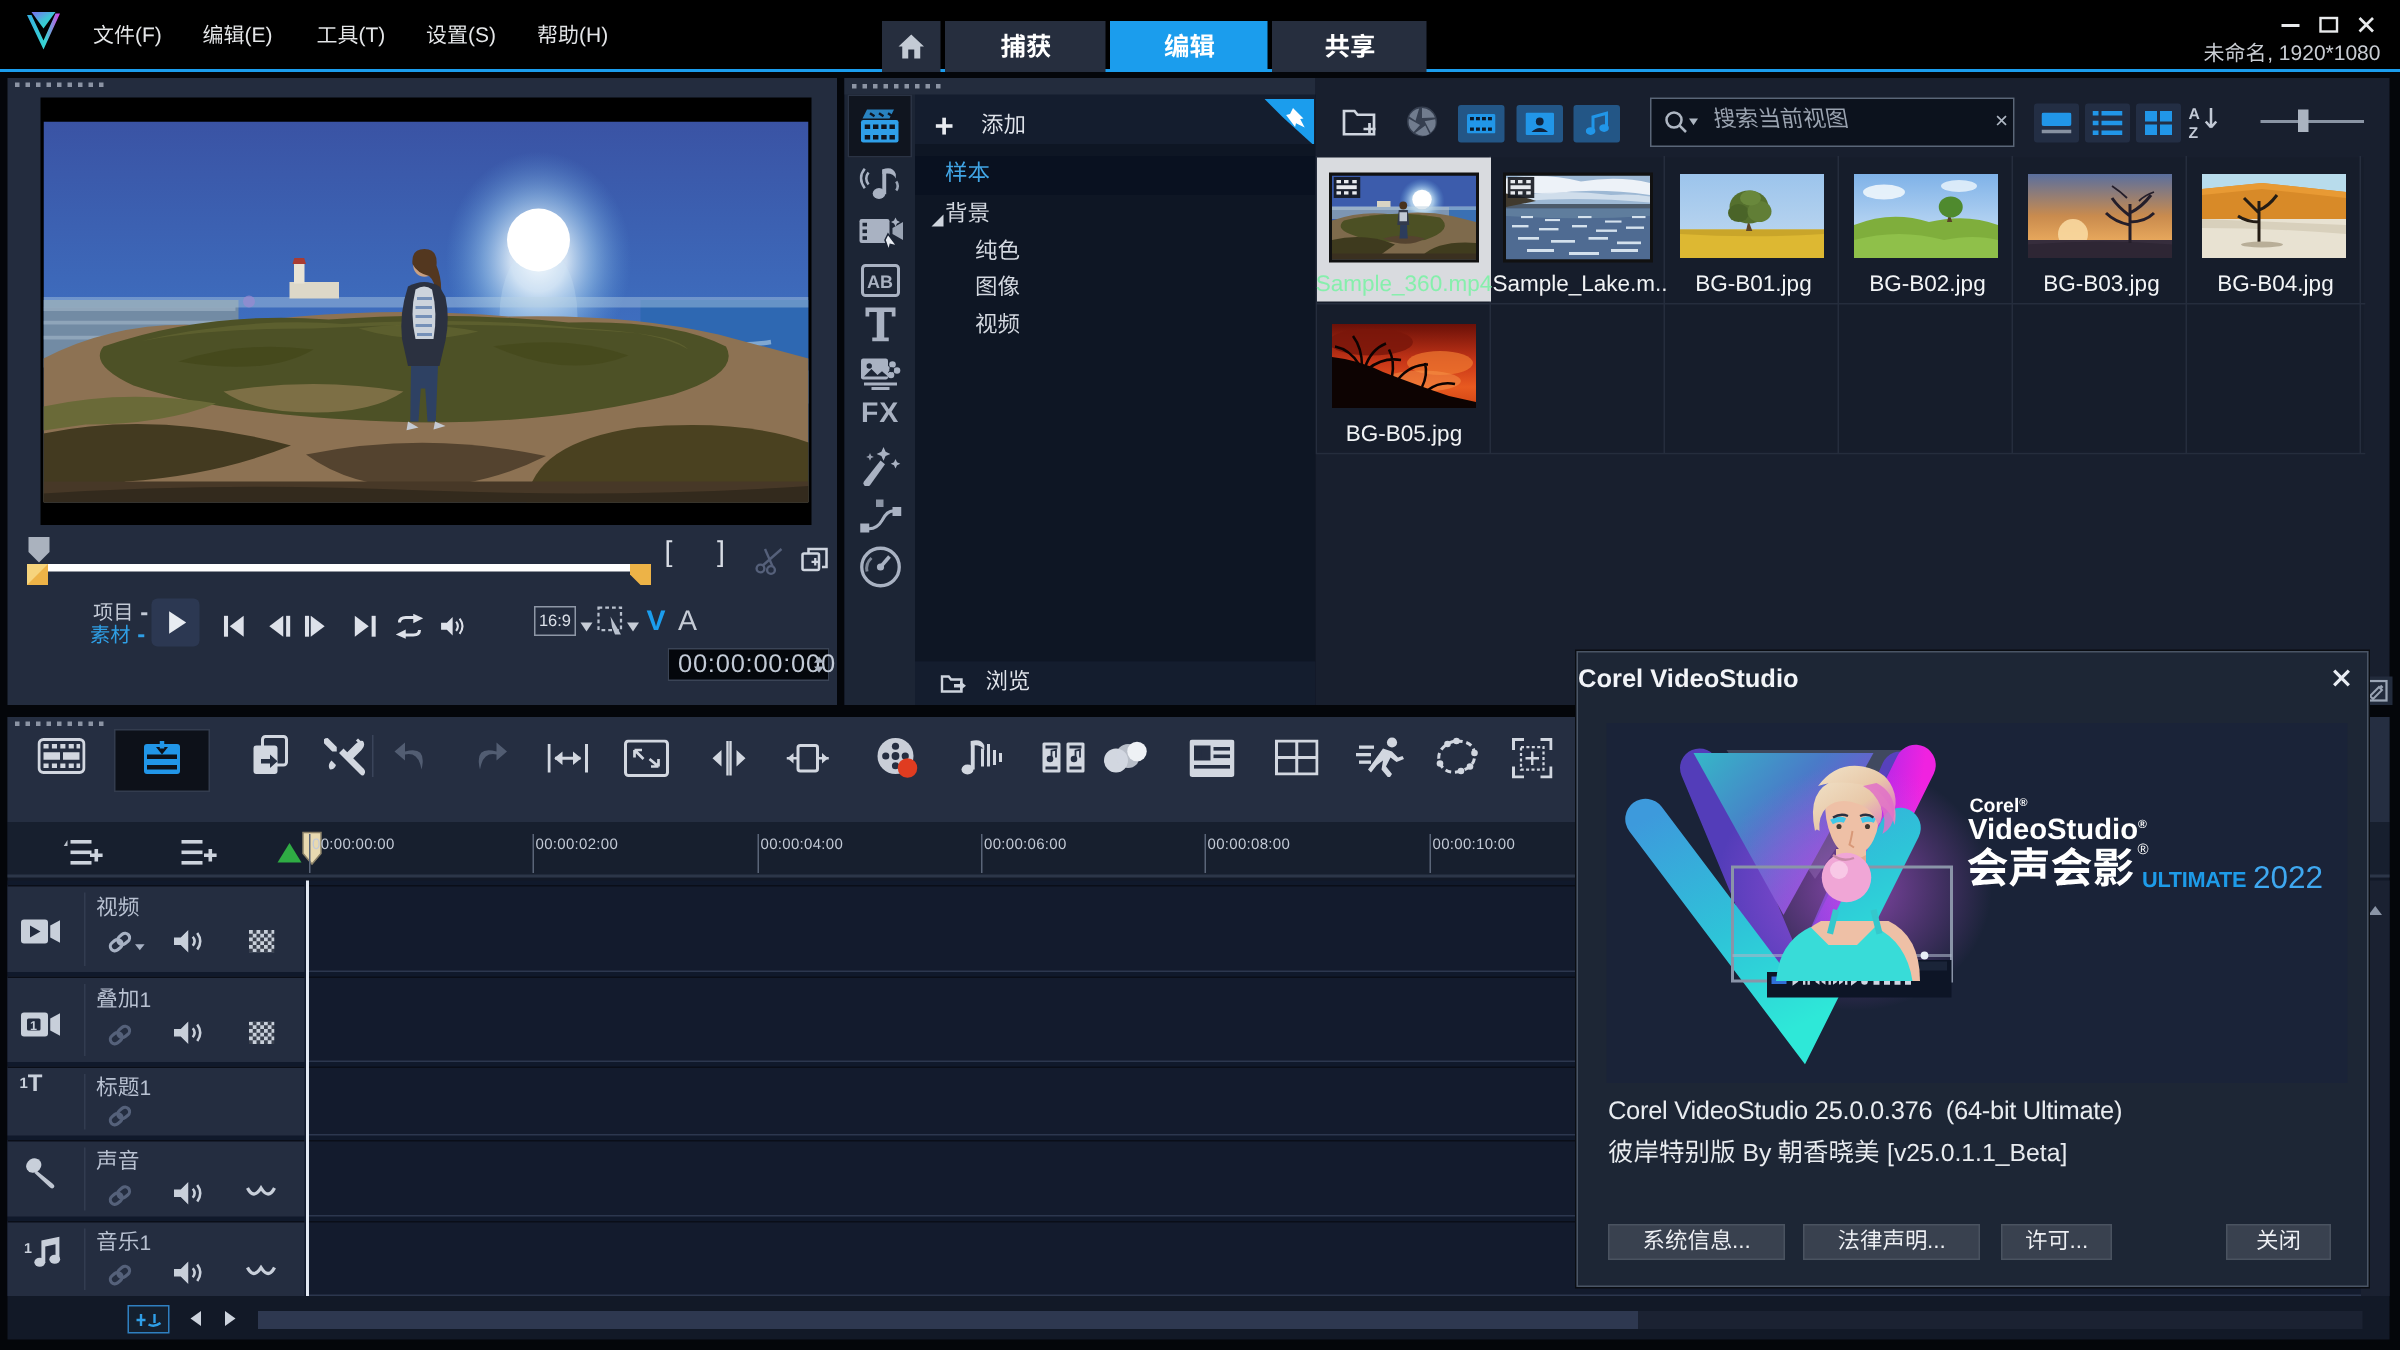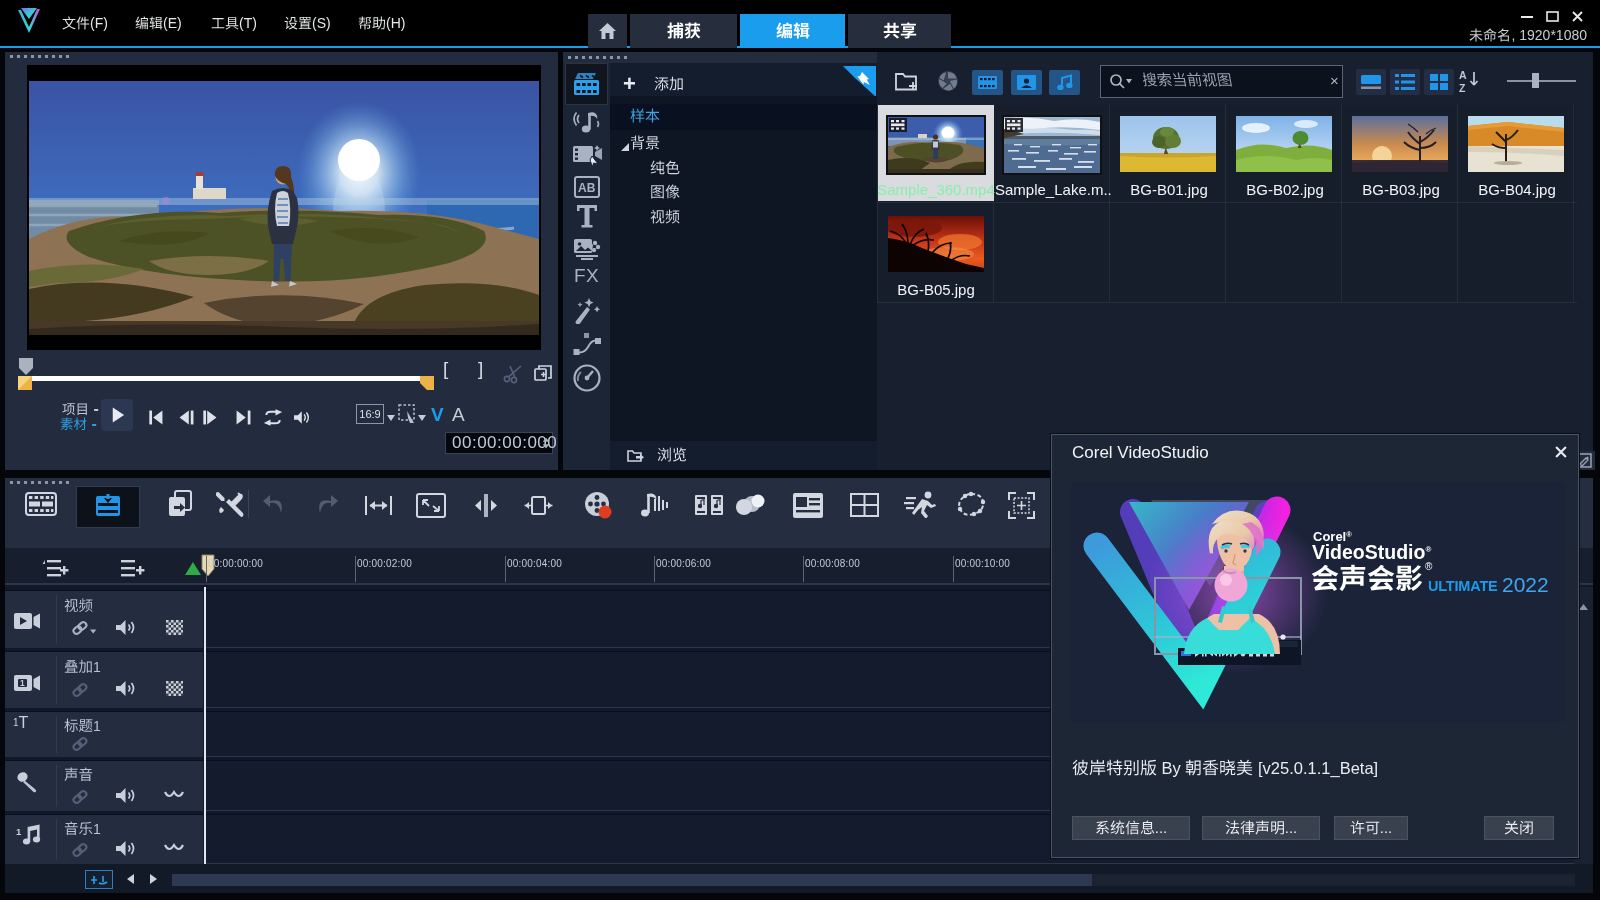--- a/index.html
+++ b/index.html
@@ -441,21 +441,21 @@
             <path d="M3 15 l5 -5 l4 4 l3 -2.5 l4 3.5 Z"></path>
           </g>
           <g fill="#a9b2c2">
             <circle cx="22" cy="7" r="2.2"></circle>
             <circle cx="25" cy="11" r="2.2"></circle>
             <circle cx="21" cy="14" r="2.2"></circle>
             <circle cx="18" cy="10" r="2.2"></circle>
             <circle cx="21.5" cy="10.5" r="1.6" fill="#1c2535"></circle>
           </g>
         </svg>
-    <span class="abs" style="left:11px;top:213px;color:#a9b2c2;font-size:19px;font-weight:normal;letter-spacing:0.5px">FX</span>
+    <span class="abs" style="left:11px;top:213px;color:#a9b2c2;font-size:19px;font-weight:bold;letter-spacing:0.5px">FX</span>
     <svg class="abs" style="left:10px;top:244px" width="28" height="28" viewBox="0 0 28 28">
           <g fill="#a9b2c2">
             <path d="M16 2 l1.4 3.2 L20.6 6.6 L17.4 8 L16 11.2 L14.6 8 L11.4 6.6 L14.6 5.2 Z"></path>
             <path d="M24 10 l1 2.2 l2.2 1 l-2.2 1 l-1 2.2 l-1 -2.2 l-2.2 -1 l2.2 -1 Z"></path>
             <path d="M3 25 L14 11 l3 2.5 L7 27.5 q-2 1.5 -3.5 0.5 q-1.5 -1.5 -0.5 -3 Z"></path>
             <path d="M7 6 l0.8 1.8 l1.8 0.8 l-1.8 0.8 L7 11.2 l-0.8 -1.8 L4.4 8.6 l1.8 -0.8 Z" opacity="0.85"></path>
           </g>
         </svg>
     <svg class="abs" style="left:10px;top:279px" width="28" height="26" viewBox="0 0 28 26">
           <path d="M3 21 q8 2 12 -5 q4 -8 10 -6" fill="none" stroke="#a9b2c2" stroke-width="2"></path>
@@ -1089,21 +1089,21 @@
           <rect x="8" y="6" width="8.4" height="6" rx="3"></rect>
         </g>
       </svg>
   <svg class="abs" style="left:110px;top:202px" width="21" height="17" viewBox="0 0 21 17">
         <path d="M1 6 h4.5 l5 -5 v15 l-5 -5 H1 Z" fill="#c8cfda"></path>
         <path d="M13.5 5.5 q2.5 3 0 6 M16.5 3 q4 5.5 0 11" stroke="#c8cfda" stroke-width="1.7" fill="none"></path>
       </svg>
   <svg class="abs" style="left:161px;top:203px" width="17" height="15" viewBox="0 0 17 15">
         <rect width="17" height="15" fill="url(#chkp)"></rect>
       </svg>
-  <span class="abs" style="left:8px;top:236px;color:#c8cfda;font-size:16px;font-weight:normal"><span style="font-size:10px;vertical-align:2px">1</span>T</span>
+  <span class="abs" style="left:8px;top:236px;color:#c8cfda;font-size:16px;font-weight:bold"><span style="font-size:10px;vertical-align:2px">1</span>T</span>
   <span class="abs" style="left:59px;top:239px"><svg class="ck" width="29" height="16" style="vertical-align:-3.2px;" viewBox="0 0 29 16">
           <g fill="#b9c2d2" transform="translate(0,12.8) scale(0.014500,-0.014500)">
             <use href="#r标" x="0"></use>
             <use href="#r题" x="1000"></use>
           </g>
         </svg><span class="tnum">1</span></span>
   <svg class="abs" style="left:66px;top:257px" width="20" height="18" viewBox="0 0 20 18">
         <g fill="none" stroke="#55617a" stroke-width="2.1" transform="rotate(-40 9 9)">
           <rect x="1.5" y="6" width="8.4" height="6" rx="3"></rect>
           <rect x="8" y="6" width="8.4" height="6" rx="3"></rect>
@@ -1187,21 +1187,21 @@
       </svg>
 </div>
 
 <div class="abs" style="left:1573px;top:451px;width:22px;height:19px;background:#222b3c">
   <svg class="abs" style="left:3px;top:2px" width="16" height="15" viewBox="0 0 16 15">
         <rect x="1" y="1" width="14" height="13" fill="none" stroke="#9aa4b4" stroke-width="1.5"></rect>
         <path d="M4 11 l6 -6 l2 2 l-6 6 Z M11 4 l1.5 1.5" stroke="#9aa4b4" stroke-width="1.3" fill="none"></path>
       </svg>
 </div>
 <div class="abs" id="dialog" style="left:1051px;top:434px;width:528px;height:424px;background:#1d2635;border:1px solid #4a5565;box-shadow:0 0 0 1px #0a0d12">
-  <span class="abs" style="left:20px;top:8px;color:#f2f4f8;font-size:17px;font-weight:normal">Corel VideoStudio</span>
+  <span class="abs" style="left:0;top:8px;color:#f2f4f8;font-size:17px;font-weight:bold">Corel VideoStudio</span>
   <svg class="abs" style="left:501px;top:9px" width="16" height="16" viewBox="0 0 18 18">
         <path d="M3.5 3.5 L14.5 14.5 M14.5 3.5 L3.5 14.5" stroke="#e8ecf2" stroke-width="2.4"></path>
       </svg>
 
   <div class="abs" style="left:19px;top:47px;width:494px;height:240px;background:#1a2338;overflow:hidden">
     <svg class="abs" style="left:0;top:0" width="494" height="240" viewBox="0 0 494 240">
       <defs>
         <linearGradient id="vcy" x1="0" y1="0" x2="0.6" y2="1">
               <stop offset="0" stop-color="#3d9adc"></stop>
               <stop offset="0.55" stop-color="#2ec4d8"></stop>
@@ -1293,20 +1293,21 @@
     <span class="abs" style="left:240px;top:82px"><svg class="ck" width="112" height="30" style="vertical-align:-5.4px;" viewBox="0 0 112 30">
             <g fill="#ffffff" transform="translate(0,24.6) scale(0.028000,-0.028000)">
               <use href="#b会" x="0"></use>
               <use href="#b声" x="1000"></use>
               <use href="#b会" x="2000"></use>
               <use href="#b影" x="3000"></use>
             </g>
           </svg></span>
         <span class="abs" style="left:354px;top:79px;color:#fff;font-size:10px">®</span>
   </div>
+  <span class="abs" style="left:20px;top:296px;color:#e9ecf0;font-size:17px;letter-spacing:-0.2px">Corel VideoStudio 25.0.0.376&nbsp; (64-bit Ultimate)</span>
   <span class="abs" style="left:20px;top:324px;font-size:16.5px;color:#e9ecf0"><svg class="ck" width="85" height="18" style="vertical-align:-3.0px;" viewBox="0 0 85 18">
           <g fill="#e9ecf0" transform="translate(0,15.0) scale(0.017000,-0.017000)">
             <use href="#r彼" x="0"></use>
             <use href="#r岸" x="1000"></use>
             <use href="#r特" x="2000"></use>
             <use href="#r别" x="3000"></use>
             <use href="#r版" x="4000"></use>
           </g>
         </svg> By <svg class="ck" width="68" height="18" style="vertical-align:-3.0px;" viewBox="0 0 68 18">
           <g fill="#e9ecf0" transform="translate(0,15.0) scale(0.017000,-0.017000)">

